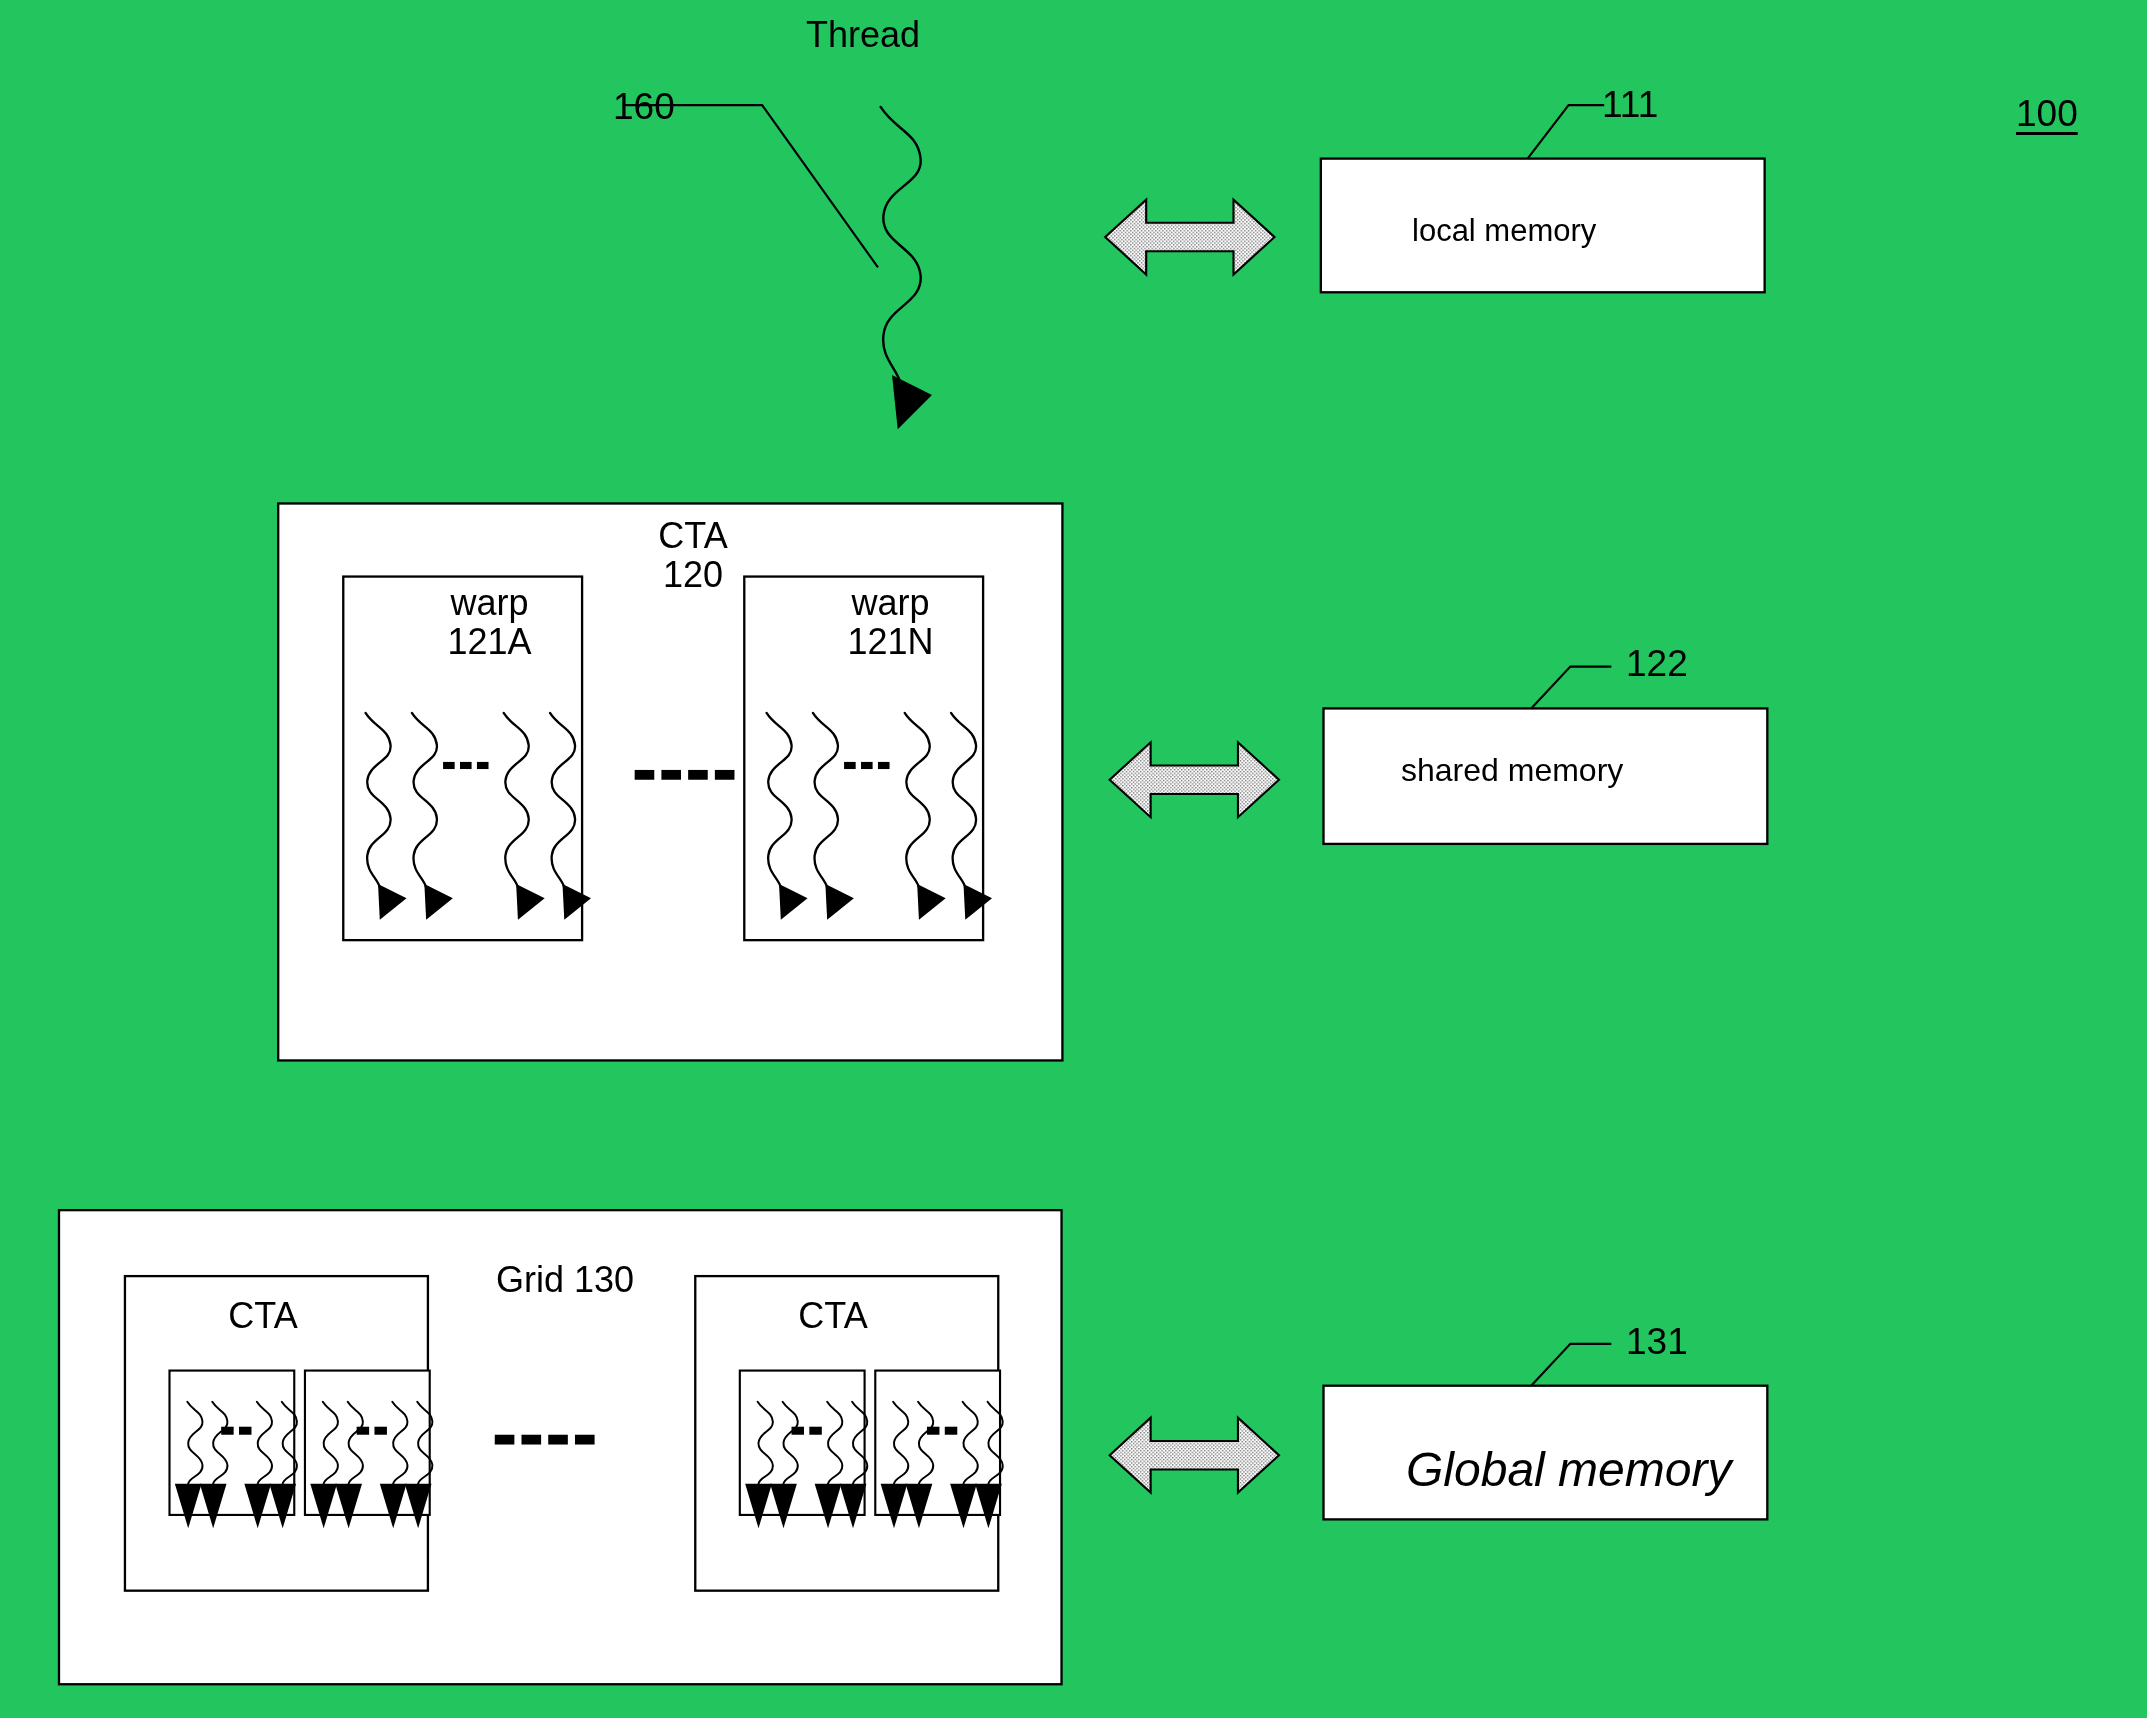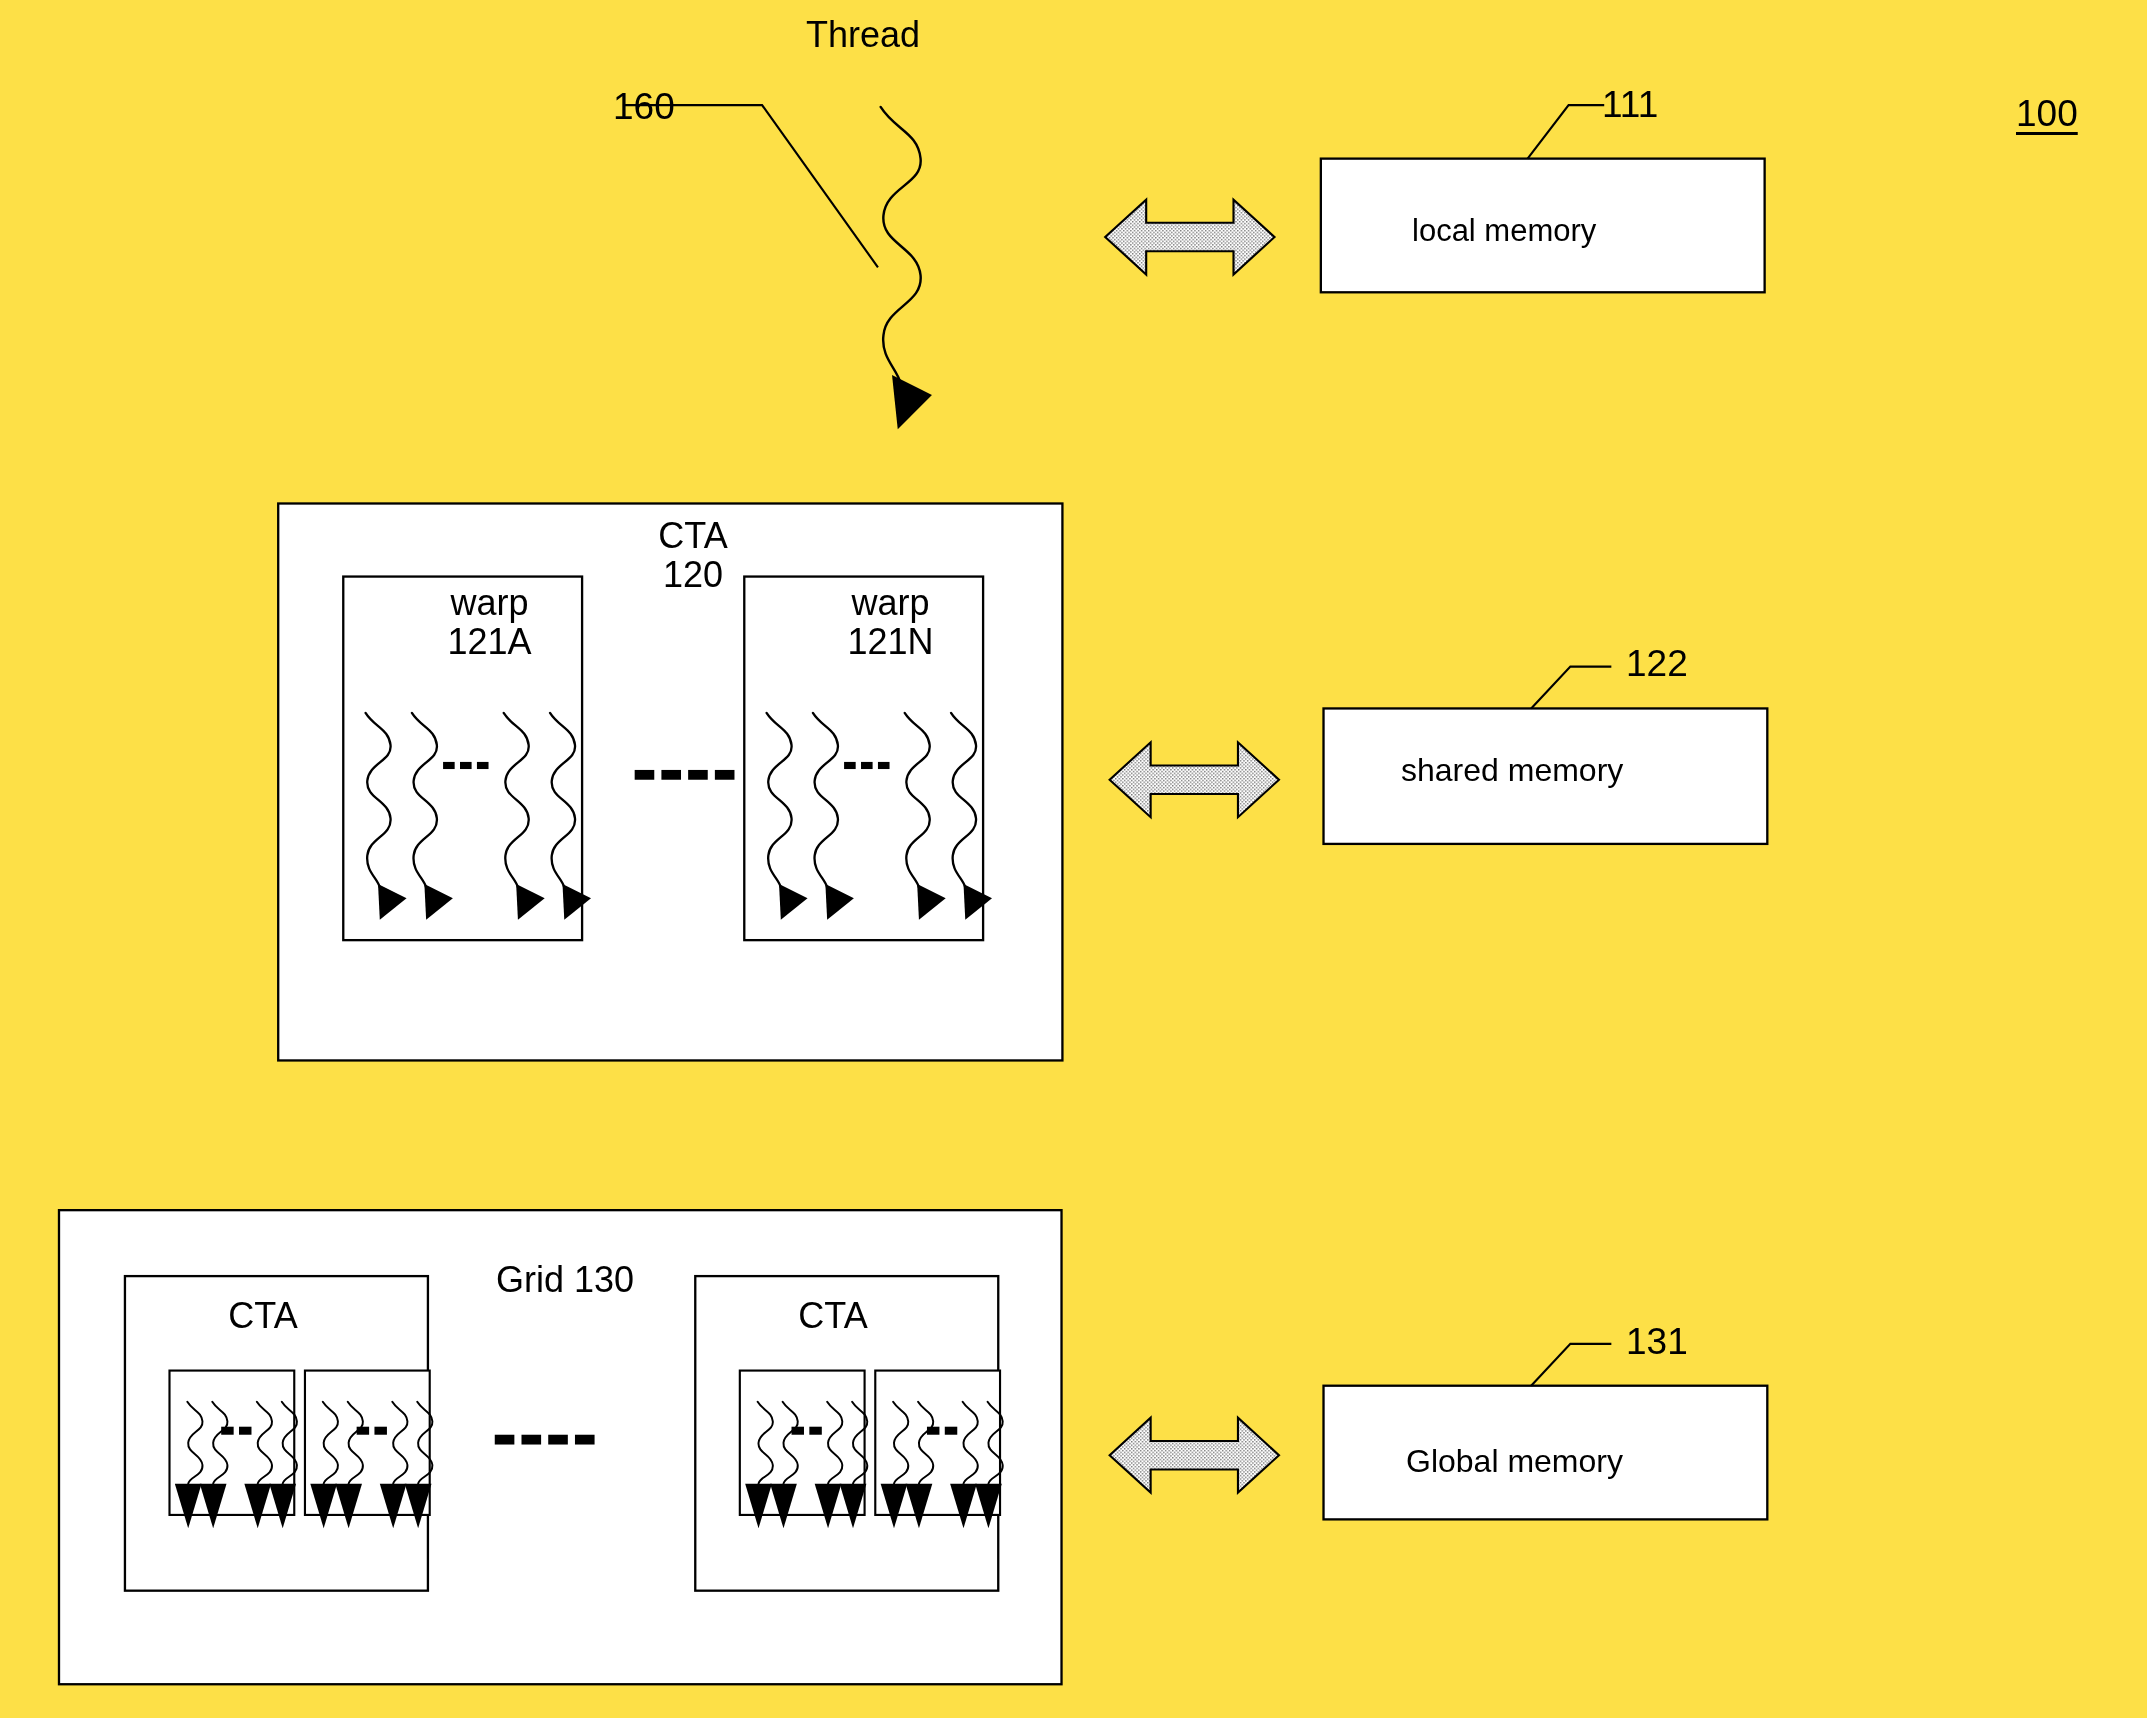--- a/index.html
+++ b/index.html
@@ -8,21 +8,21 @@
     background: #ffffff;
   }
   body {
     font-family: "Liberation Sans", sans-serif;
     color: #000000;
   }
   #figure {
     position: relative;
     width: 2148px;
     height: 1719px;
-    background: #fde047;
+    background: #22c55e;
     overflow: hidden;
   }
   .svg-layer {
     position: absolute;
     top: 0;
     left: 0;
     width: 2148px;
     height: 1719px;
   }
   .lbl {
@@ -40,21 +40,21 @@
   .lbl-localmem    { left: 1412px; top: 214px;  font-size: 31px; }
   .lbl-cta120      { left: 635px;  top: 517px;  font-size: 36px; text-align: center; width: 116px; }
   .lbl-warpA       { left: 405px;  top: 584px;  font-size: 36px; text-align: center; width: 169px; }
   .lbl-warpN       { left: 806px;  top: 584px;  font-size: 36px; text-align: center; width: 169px; }
   .lbl-122         { left: 1626px; top: 644px;  font-size: 37px; }
   .lbl-sharedmem   { left: 1401px; top: 753px;  font-size: 32px; }
   .lbl-grid130     { left: 496px;  top: 1261px; font-size: 36px; }
   .lbl-ctaA        { left: 183px;  top: 1297px; font-size: 36px; text-align: center; width: 160px; }
   .lbl-ctaB        { left: 753px;  top: 1297px; font-size: 36px; text-align: center; width: 160px; }
   .lbl-131         { left: 1626px; top: 1322px; font-size: 37px; }
-  .lbl-globalmem   { left: 1406px; top: 1444px; font-size: 32px; }
+  .lbl-globalmem   { left: 1406px; top: 1444px; font-size: 48px; font-style: italic; }
 </style>
 </head>
 <body>
 
 <div id="figure">
 
   <svg class="svg-layer" viewBox="0 0 2410 1929" xmlns="http://www.w3.org/2000/svg">
     <defs>
 
       <pattern id="stipple" width="4" height="4" patternUnits="userSpaceOnUse">

